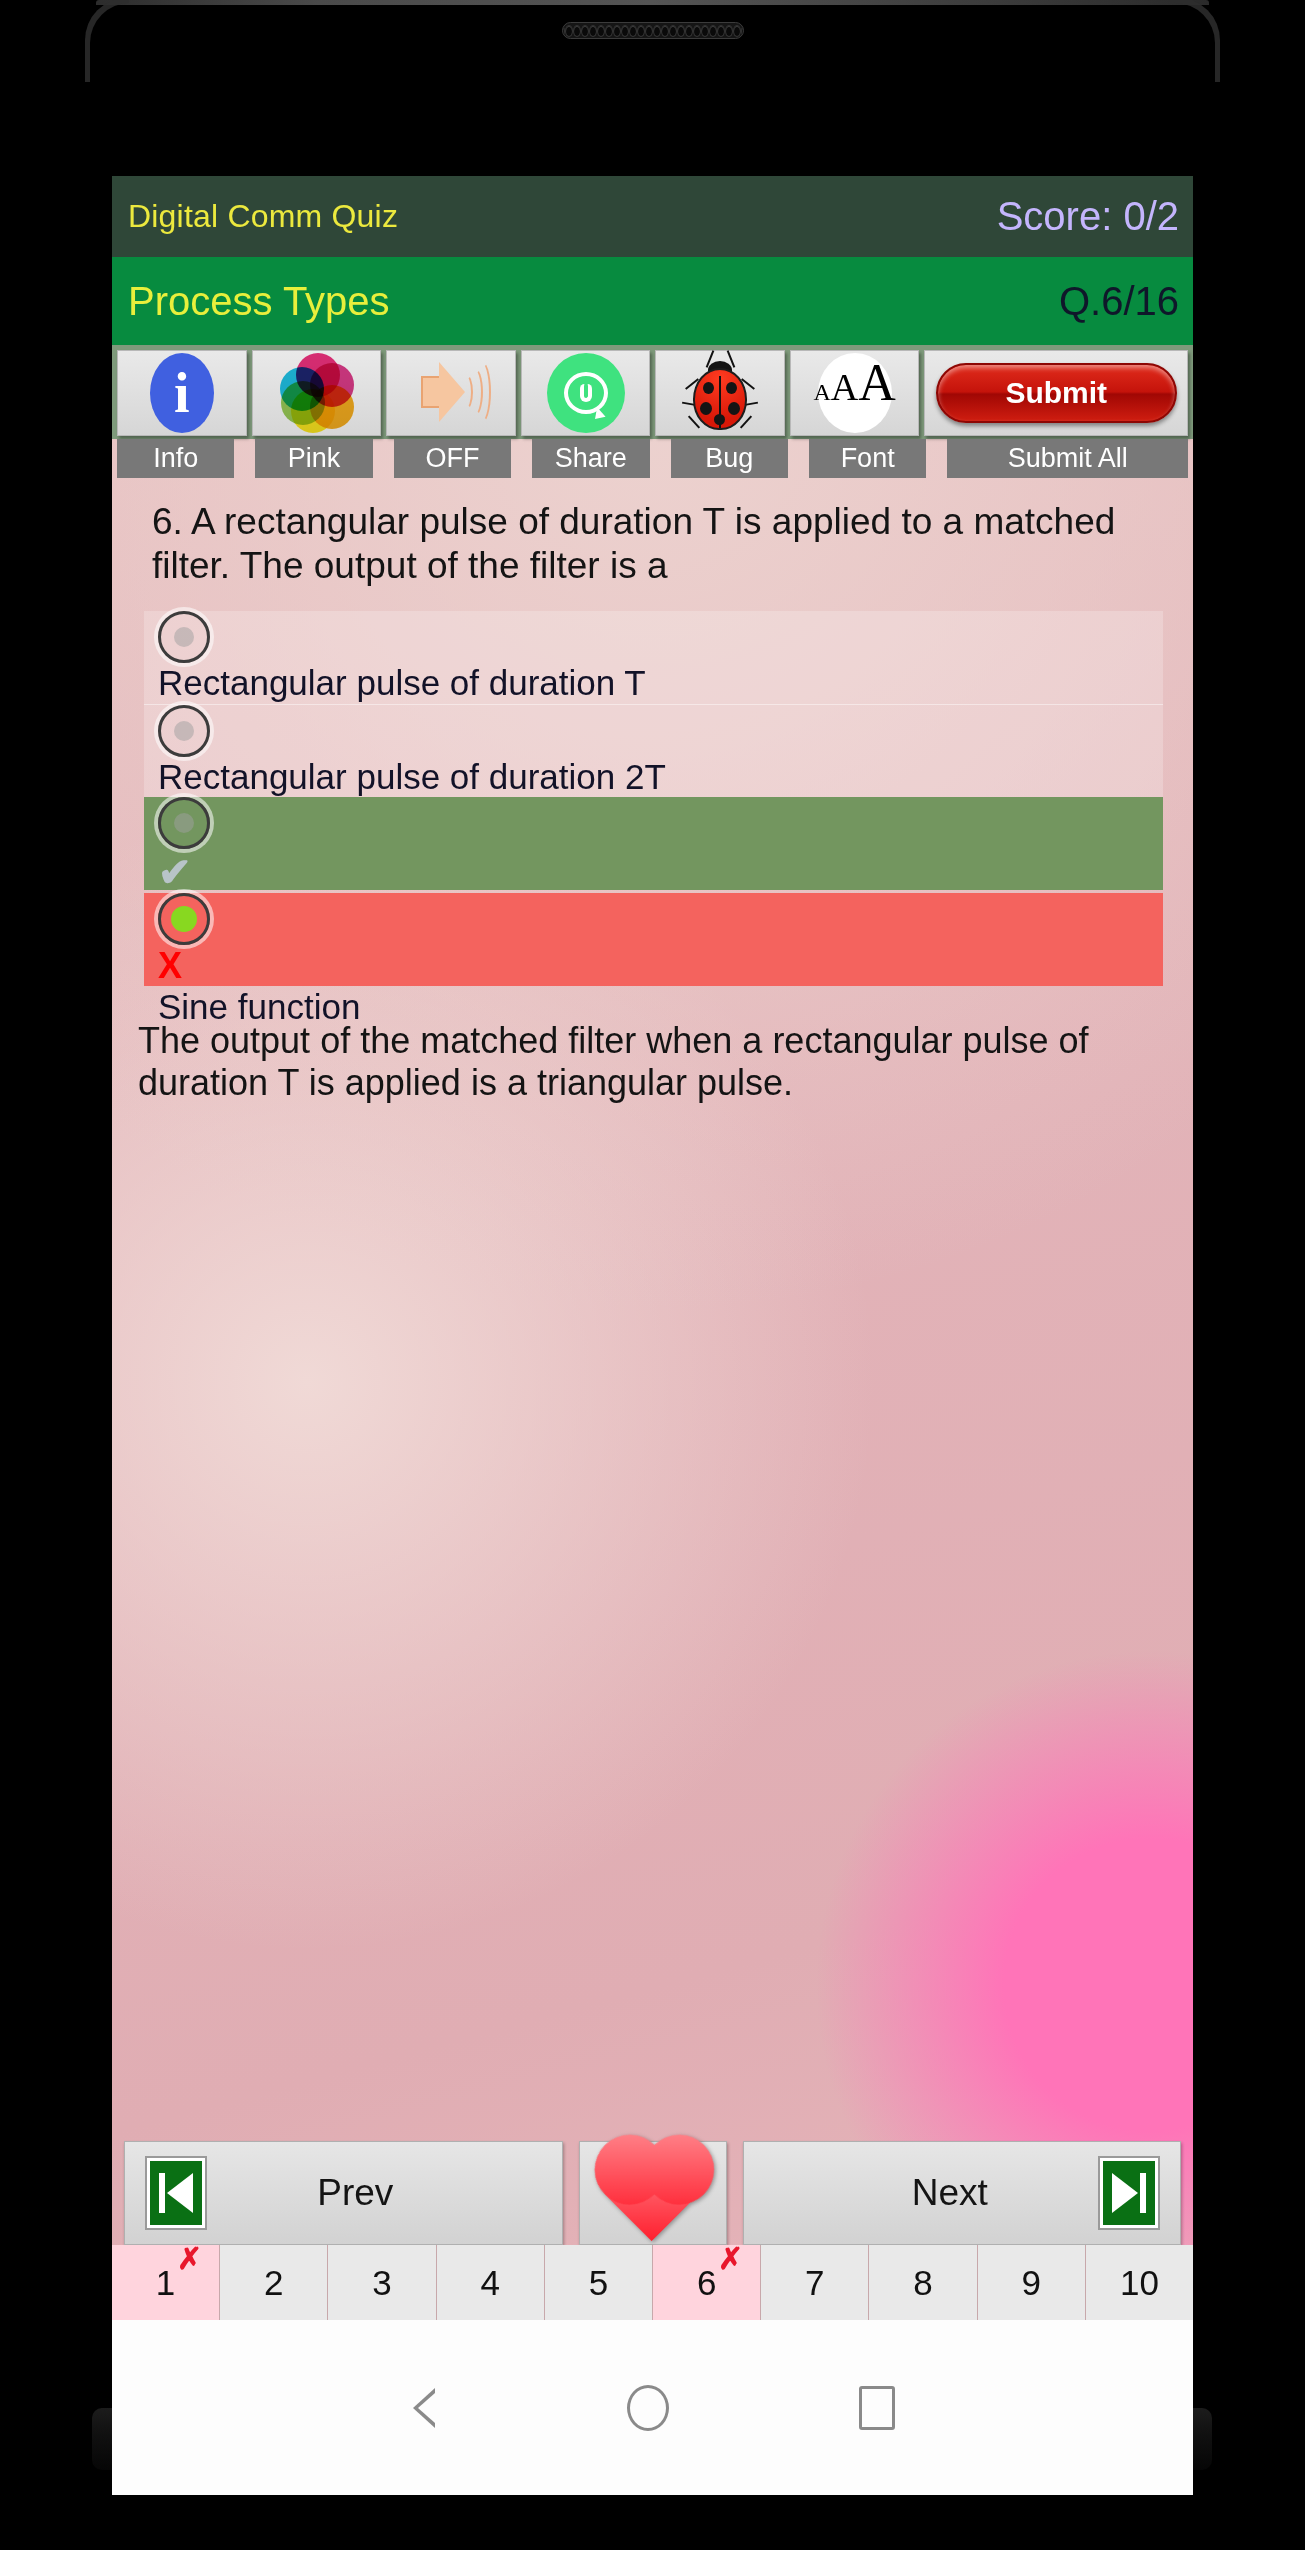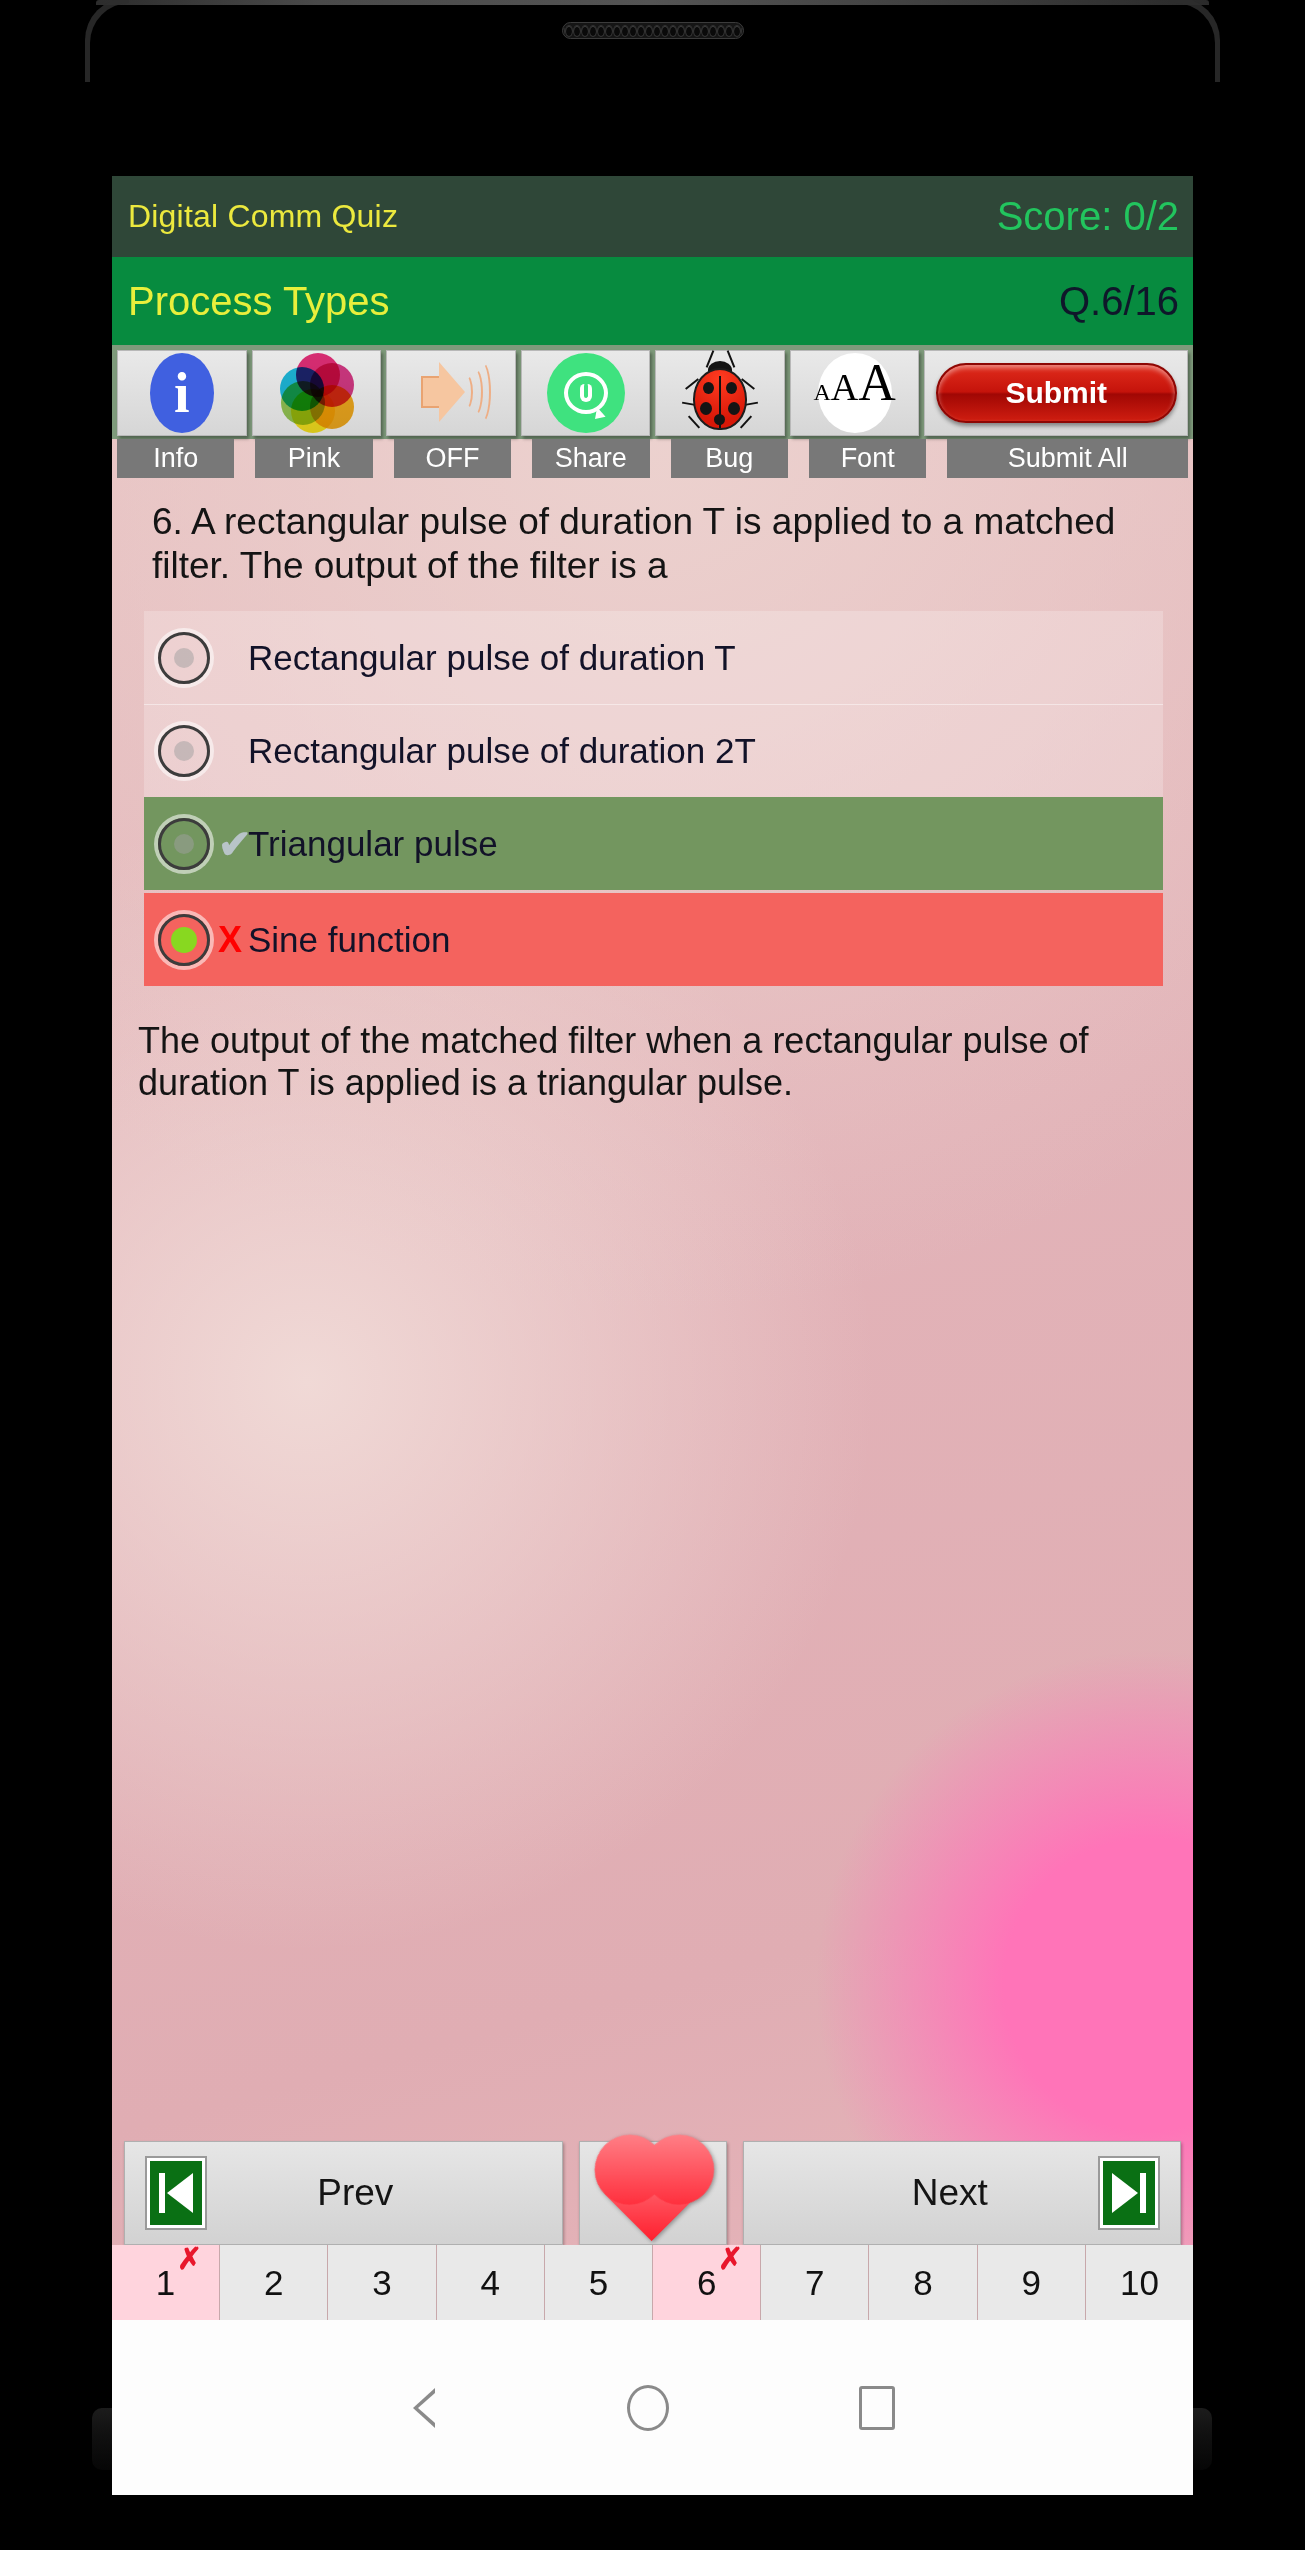--- a/index.html
+++ b/index.html
@@ -67,21 +67,21 @@
   }
 
   
   #title-bar {
     position: relative; height: 81px;
     background: #2f4738;
     display: flex; align-items: center; justify-content: space-between;
     padding: 0 14px 0 16px;
   }
   #quiz-title { color: #ece93e; font-size: 32px; letter-spacing: .2px; }
-  #score-text { color: #22c55e; font-size: 40px; }
+  #score-text { color: #c4b5fd; font-size: 40px; }
 
   #subtitle-bar {
     position: relative; height: 88px;
     background: #078b3f;
     display: flex; align-items: center; justify-content: space-between;
     padding: 0 14px 0 16px;
   }
   #topic-title { color: #e8ef3c; font-size: 40px; }
   #question-counter { color: #0f172a; font-size: 40px; }
 
@@ -222,24 +222,25 @@
   .tool-label.wide { flex: 2.05 1 0; }
 
   
   #question-text {
     padding: 22px 26px 0 26px;
     font-size: 37px; line-height: 1.18; color: #141414; margin-left: 14px;
   }
 
   #options-list { margin-top: 24px; padding: 0 30px 0 32px; }
   .option-row {
-    display: flex; align-items: center;
+    display: flex; align-items: flex-start;
     height: 93px;
     padding-left: 14px;
     position: relative;
+    flex-direction: column;
   }
   .option-row.plain      { background: rgba(255,255,255,.22); }
   .option-row.plain + .option-row.plain { border-top: 1px solid rgba(255,255,255,.45); }
   .option-row.correct    { background: #73965f; }
   .option-row.wrong      { background: #f4635e; margin-top: 3px; }
 
   .radio {
     width: 52px; height: 52px; border-radius: 50%;
     border: 3px solid #3c3c3c;
     box-shadow: 0 0 0 4px rgba(255,255,255,.55);

